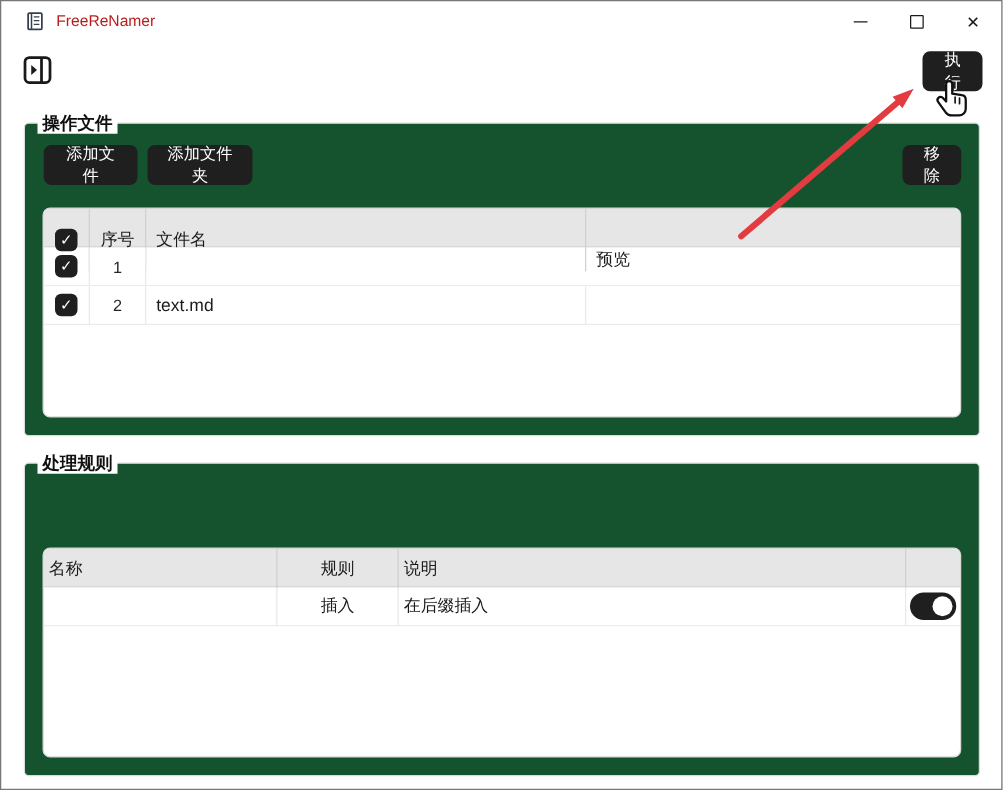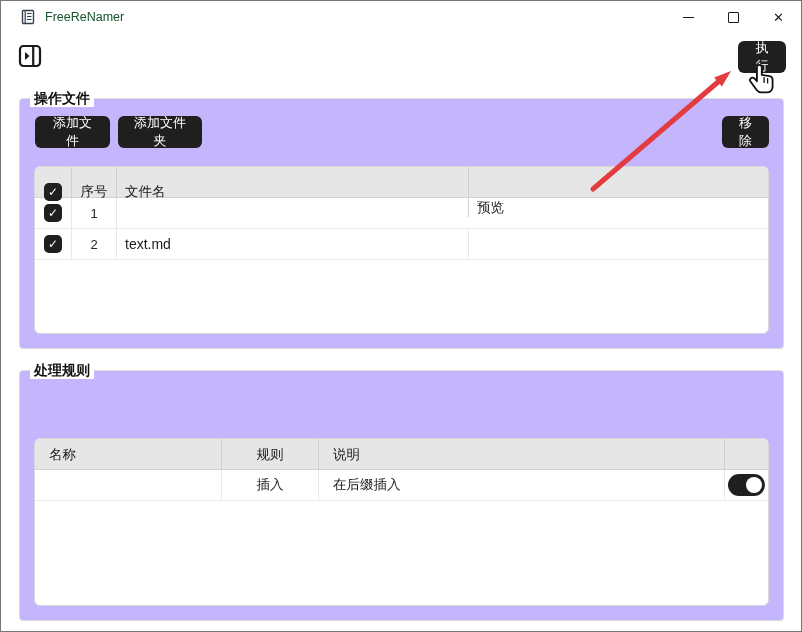--- a/index.html
+++ b/index.html
@@ -5,41 +5,41 @@
   html,body { margin:0; padding:0; background:#9a9a9a; }
   .window {
     position:relative; width:802px; height:632px; margin:0 auto;
     background:#ffffff; border:1px solid #777777; box-sizing:border-box;
     font-family:"Liberation Sans","DejaVu Sans",sans-serif; overflow:hidden;
     -webkit-font-smoothing:antialiased;
   }
   
   .titlebar { height:32px; display:flex; align-items:center; }
   .app-icon { margin-left:19px; width:16px; height:16px; flex:0 0 auto; }
-  .app-title { margin-left:9px; font-size:12.5px; color:#14532d; }
+  .app-title { margin-left:9px; font-size:12.5px; color:#b91c1c; }
   .win-controls { margin-left:auto; display:flex; height:32px; }
   .win-btn { width:45px; height:32px; display:flex; align-items:center; justify-content:center; cursor:default; }
   .min-glyph { width:11px; height:1px; background:#1a1a1a; display:block; }
   .max-glyph { width:9px; height:9px; border:1px solid #1a1a1a; border-radius:1px; display:block; }
   .close-glyph { font-size:13px; color:#1a1a1a; line-height:1; }
   
   .icon-btn {
     position:absolute; left:17px; top:43px; width:24px; height:24px;
     background:none; border:none; padding:0; cursor:pointer;
   }
   .dark-btn {
     background:#1f1f1f; color:#ffffff; border:none; border-radius:6px;
     font-size:13px; font-family:inherit; cursor:pointer; padding:16px;
     display:flex; align-items:center; justify-content:center; box-sizing:border-box;
   }
   .execute { position:absolute; left:737px; top:40px; width:48px; height:28px; }
   
   .group {
     position:absolute; left:18px; width:765px; height:251px;
-    border:1px solid #dcdcdc; border-radius:4px; box-sizing:border-box; background:#c4b5fd;
+    border:1px solid #dcdcdc; border-radius:4px; box-sizing:border-box; background:#14532d;
   }
   .group1 { top:97px; }
   .group2 { top:369px; }
   .group-title {
     position:absolute; top:-9px; left:10px; background:#ffffff; padding:0 4px;
     font-size:14px; font-weight:700; color:#101010; line-height:17px;
   }
   .add-file   { position:absolute; left:15px; top:17px; width:75px; height:17px; }
   .add-folder { position:absolute; left:98px; top:17px; width:84px; height:31px; }
   .remove     { position:absolute; right:14px; top:17px; width:47px; height:31px; }
@@ -57,21 +57,21 @@
   .trow  { border-bottom:1px solid #ececec; box-sizing:border-box; background:#fff; }
   .cell { display:flex; align-items:center; box-sizing:border-box; min-width:0; }
   .thead .cell { border-right:1px solid #d0d0d0; }
   .thead .cell:last-child { border-right:none;margin-top:32px; }
   .trow .cell { border-right:1px solid #e9e9e9; }
   .trow .cell:last-child { border-right:none; }
   .c-check { justify-content:center; }
   .c-index { justify-content:center; font-size:13px; color:#262626; }
   .c-name, .c-preview { padding-left:8px; font-size:14px; color:#1b1b1b; }
   .hdr { font-size:13.5px; color:#1a1a1a; }
-  .c-rname, .c-desc { padding-left:14px; font-size:13.5px; color:#1a1a1a; }
+  .c-rname, .c-desc { padding-left:4px; font-size:13.5px; color:#1a1a1a; }
   .c-rule { justify-content:center; font-size:13.5px; color:#1a1a1a; }
   .c-toggle { justify-content:center; }
   .checkbox {
     width:18px; height:18px; background:#1f1f1f; border-radius:5px;
     color:#fff; font-size:12px; display:flex; align-items:center; justify-content:center;
     cursor:pointer; line-height:1;
   }
   .toggle {
     position:relative; width:37px; height:22px; background:#1f1f1f;
     border-radius:11px; cursor:pointer;

